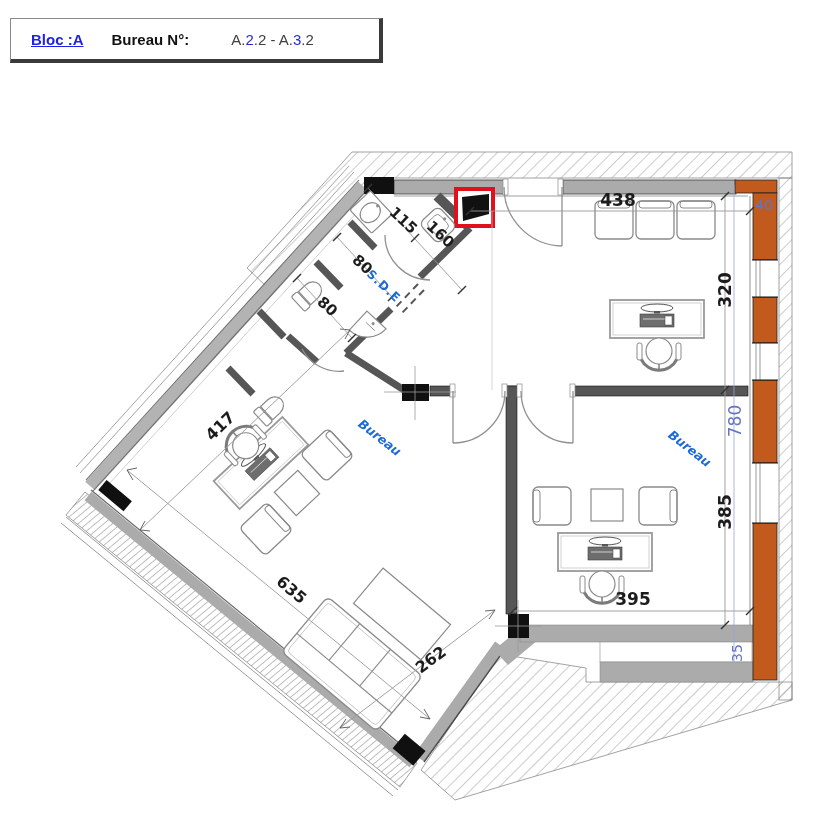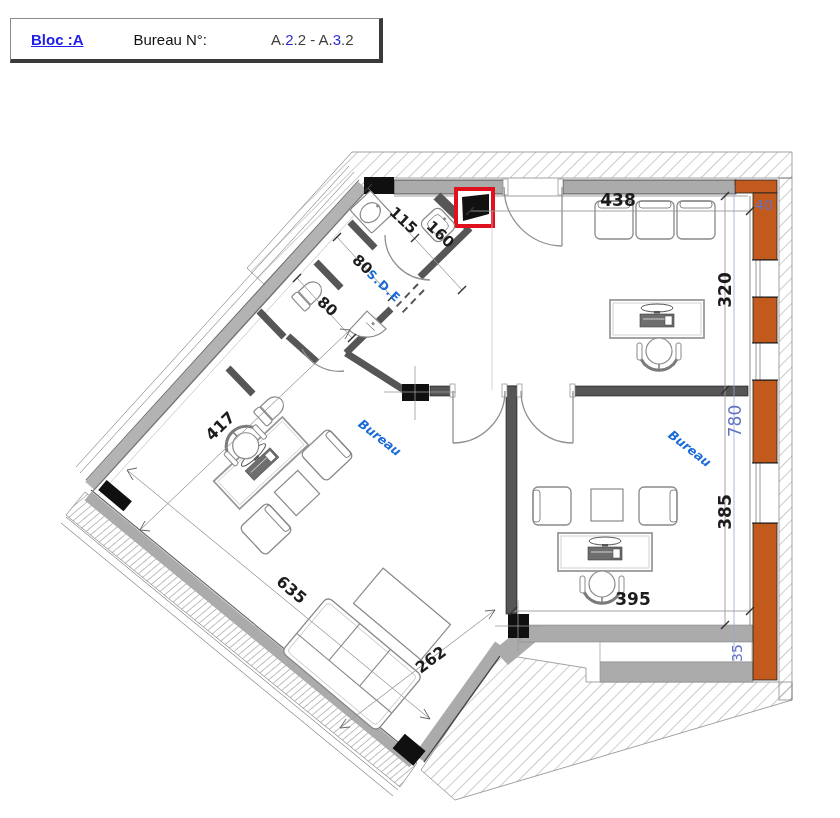--- a/index.html
+++ b/index.html
@@ -15,28 +15,27 @@
   .stage{position:relative;width:840px;height:818px;background:#fff;overflow:hidden;
          font-family:"Liberation Sans",sans-serif;}
   .titlebox{
     position:absolute;left:10px;top:18px;width:368px;height:40px;
     background:#fff;
     border:1px solid #8a8a8a;
     border-right:4px solid #3a3a3a;
     border-bottom:4px solid #3a3a3a;
     display:flex;align-items:center;
     font-size:15px;
-    gap:22px;
   }
   .titlebox .bloc{
     color:var(--link-blue);font-weight:bold;text-decoration:underline;
     margin-left:20px;white-space:nowrap;cursor:pointer;
   }
   .titlebox .bureau{
-    color:#111;font-weight:normal;margin-left:28px;white-space:nowrap;
+    color:#111;font-weight:bold;margin-left:28px;white-space:nowrap;
   }
   .titlebox .roomnum{margin-left:42px;white-space:nowrap;color:#3f3f3f;}
   svg text{font-family:"DejaVu Sans",sans-serif;}
   .dim{fill:#1c1c1c;font-weight:bold;}
   .dimblue{fill:var(--dim-blue);}
   .roomlabel{fill:var(--label-blue);font-weight:bold;font-style:italic;}
   .sde{fill:var(--label-blue);font-weight:bold;}
   .orange{fill:var(--wall-orange);stroke:#222;stroke-width:0.8;}
   .part{stroke:var(--partition-gray);stroke-linecap:butt;}
   .thin{stroke:#8f8f8f;stroke-width:0.9;fill:none;}

